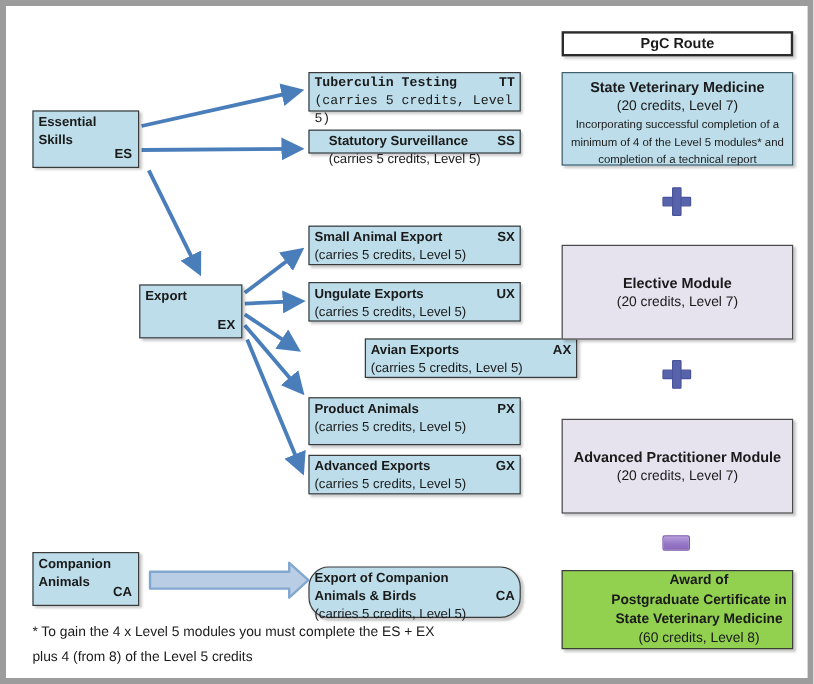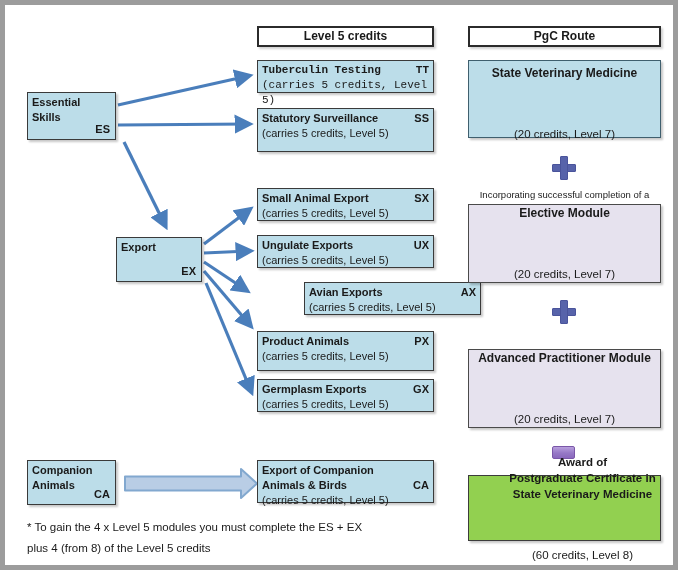--- a/index.html
+++ b/index.html
@@ -26,36 +26,36 @@
     font-size:11px;line-height:15px;
   }
   .bluebox .ttl{font-weight:bold;padding:2px 22px 0 4px;}
   .bluebox .sub{padding:0 4px;}
   .bluebox .code{position:absolute;top:2px;right:4px;font-weight:bold;}
   .bluebox .code-mid{top:17px;}
   .bluebox .code-br{top:auto;bottom:2px;right:5px;}
 
   
   .mod{left:252px;width:177px;}
-  .m0{top:55px;height:33px;font-family:Liberation Mono, monospace;} .m1{top:103px;height:44px;}
+  .m0{top:55px;height:33px;font-family:Liberation Mono, monospace;} .m1{top:103px;height:20px;padding-left:12px;}
   .m2{top:183px;height:33px;} .m3{top:230px;height:33px;}
   .m4{top:277px;height:33px;margin-left:47px;} .m5{top:326px;height:40px;}
-  .m6{top:374px;height:33px;} .m7{top:455px;height:43px;}
+  .m6{top:374px;height:33px;} .m7{top:467px;height:43px;border-radius:17px;}
 
   
   .src-es{left:22px;top:87px;width:89px;height:48px;}
   .src-ex{left:111px;top:232px;width:86px;height:45px;}
   .src-ca{left:22px;top:455px;width:89px;height:45px;}
 
   
   .pgc{
     position:absolute;left:463px;width:193px;box-sizing:border-box;
     border:1.5px solid #4a4a4a;box-shadow:2px 2px 2px rgba(0,0,0,.22);
     text-align:center;display:flex;flex-direction:column;justify-content:center;
-    font-size:11.5px;line-height:16px;gap:45px;
+    font-size:11.5px;line-height:16px;
   }
   .pgc .t{font-weight:bold;font-size:12px;}
   .pgc-svm{top:55px;height:78px;background:#bcdde9;border-color:#3f5f6e;justify-content:flex-start;padding-top:4px;}
   .pgc-svm .note{font-size:9.5px;line-height:14.5px;padding:1px 6px 0 6px;}
   .pgc-elective{top:199px;height:79px;background:#e6e2ee;}
   .pgc-advanced{top:344px;height:79px;background:#e6e2ee;align-items:center;}
   .pgc-award{top:470px;height:66px;background:#92d050;border-color:#3c3c3c;font-weight:bold;padding-left:36px;}
   .pgc-award .cr{font-weight:normal;}
   .preline{white-space:pre-line;}
 
@@ -92,21 +92,20 @@
       <line x1="119" y1="137" x2="160" y2="220" marker-end="url(#ah)"></line>
       <line x1="199" y1="239" x2="244" y2="205" marker-end="url(#ah)"></line>
       <line x1="199" y1="248" x2="244" y2="246" marker-end="url(#ah)"></line>
       <line x1="199" y1="257" x2="241" y2="285" marker-end="url(#ah)"></line>
       <line x1="199" y1="266" x2="245" y2="320" marker-end="url(#ah)"></line>
       <line x1="201" y1="278" x2="246" y2="386" marker-end="url(#ah)"></line>
     </g>
     <polygon points="120,471.5 236,471.5 236,464 252,478.5 236,493 236,485.5 120,485.5" fill="#b9cde5" stroke="#82a8cf" stroke-width="2" stroke-linejoin="round"></polygon>
   </svg>
 
-  <div class="hdr hdr-l5">Level 5 credits</div>
   <div class="hdr hdr-pgc">PgC Route</div>
 
   <div class="bluebox src-es">
     <div class="ttl">Essential Skills</div>
     <div class="code code-br">ES</div>
   </div>
   <div class="bluebox src-ex">
     <div class="ttl">Export</div>
     <div class="code code-br">EX</div>
   </div>
@@ -139,21 +138,21 @@
     <div class="ttl">Avian Exports</div>
     <div class="sub">(carries 5 credits, Level 5)</div>
     <div class="code">AX</div>
   </div>
   <div class="bluebox mod m5">
     <div class="ttl">Product Animals</div>
     <div class="sub">(carries 5 credits, Level 5)</div>
     <div class="code">PX</div>
   </div>
   <div class="bluebox mod m6">
-    <div class="ttl">Germplasm Exports</div>
+    <div class="ttl">Advanced Exports</div>
     <div class="sub">(carries 5 credits, Level 5)</div>
     <div class="code">GX</div>
   </div>
   <div class="bluebox mod m7">
     <div class="ttl">Export of Companion Animals &amp; Birds</div>
     <div class="sub">(carries 5 credits, Level 5)</div>
     <div class="code code-mid">CA</div>
   </div>
 
   <div class="pgc pgc-svm">

